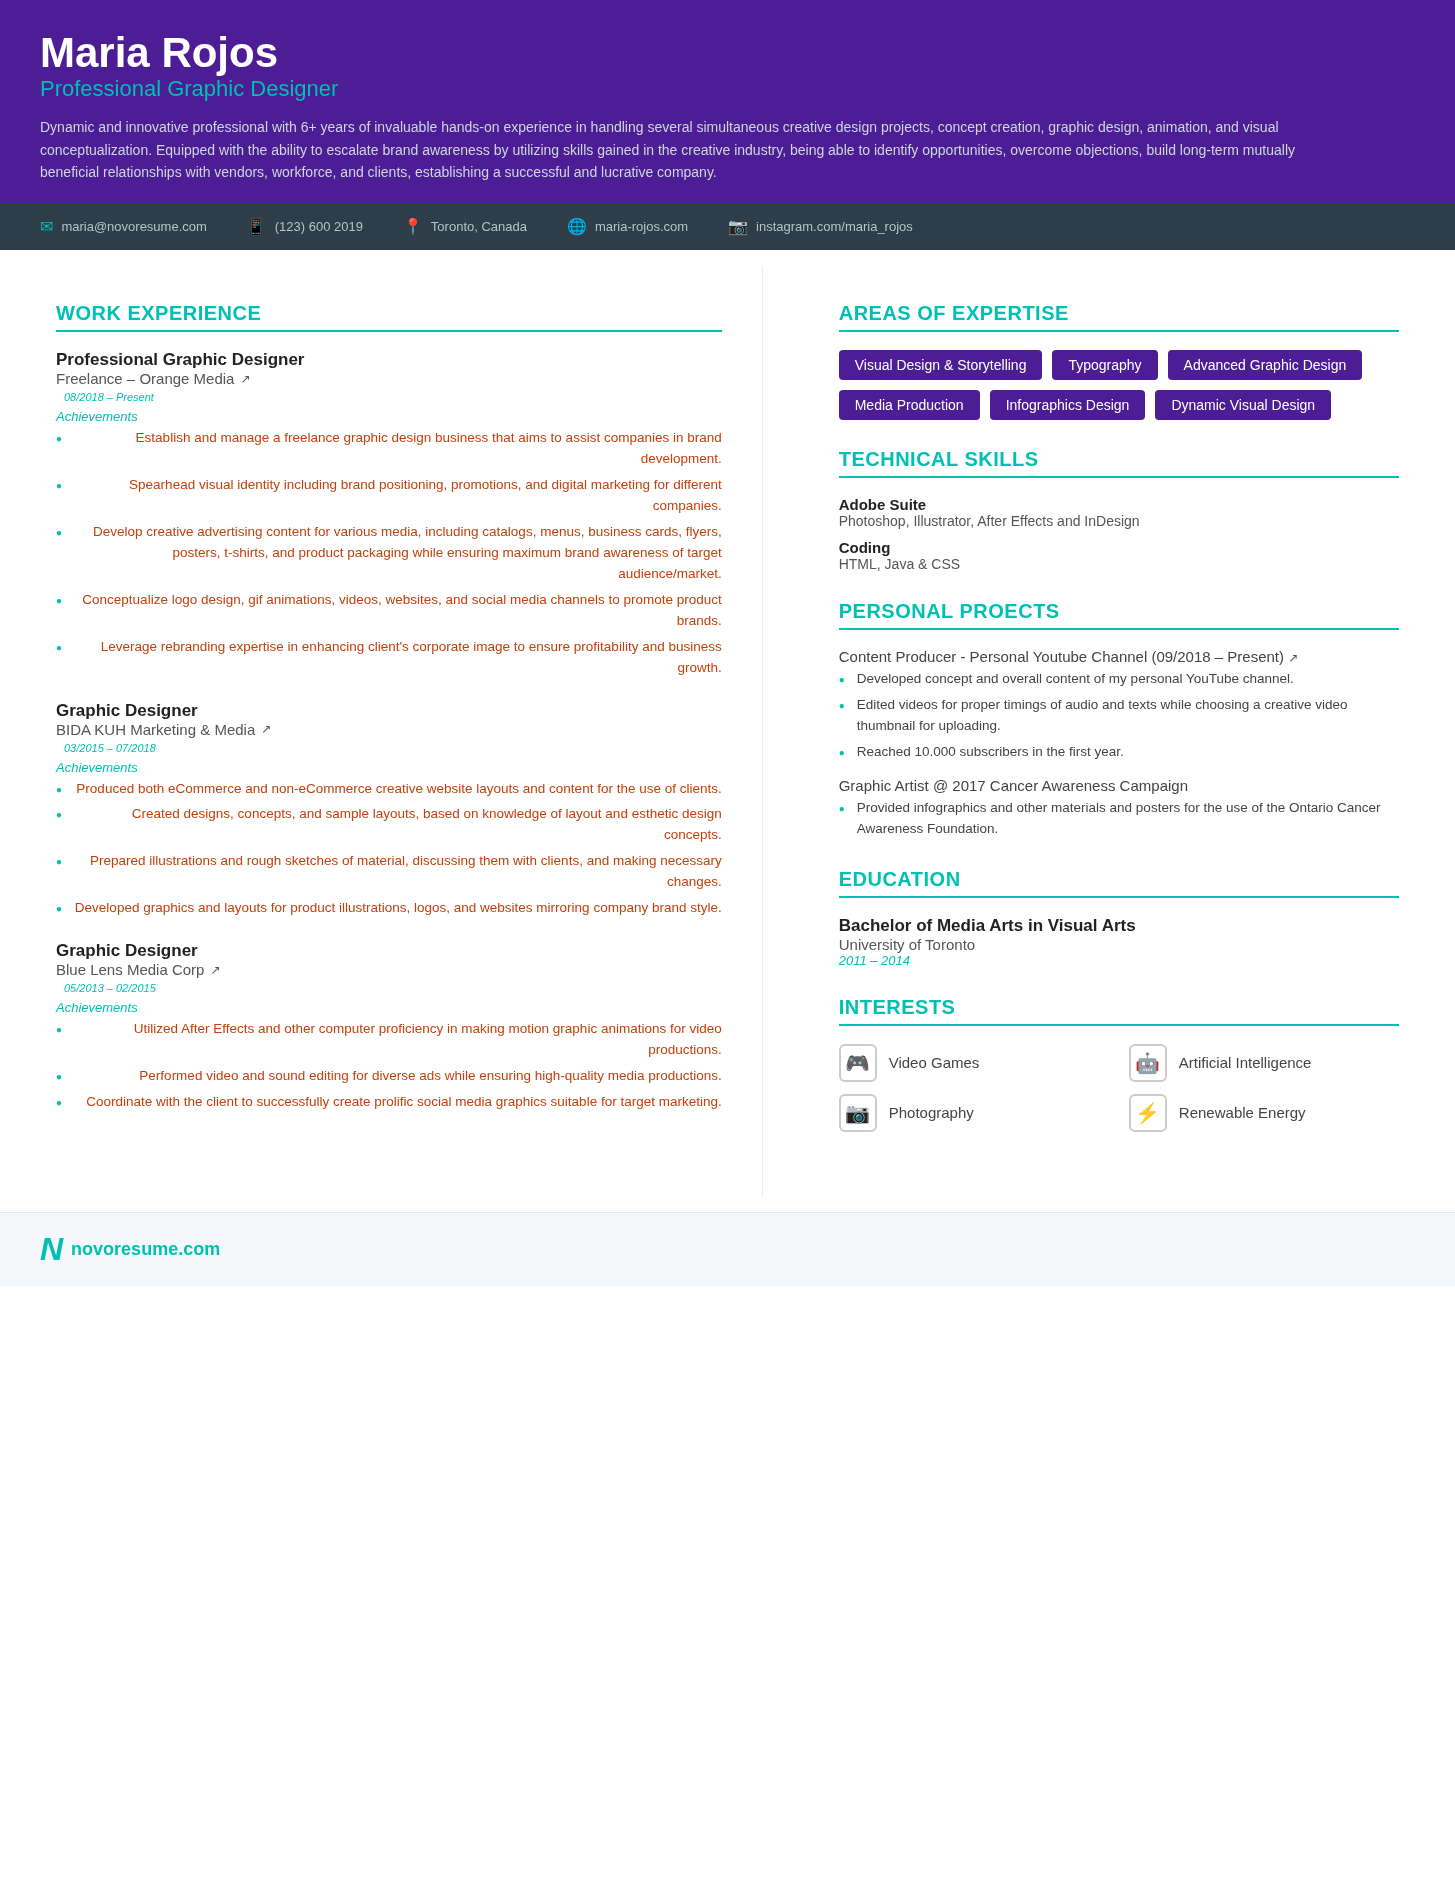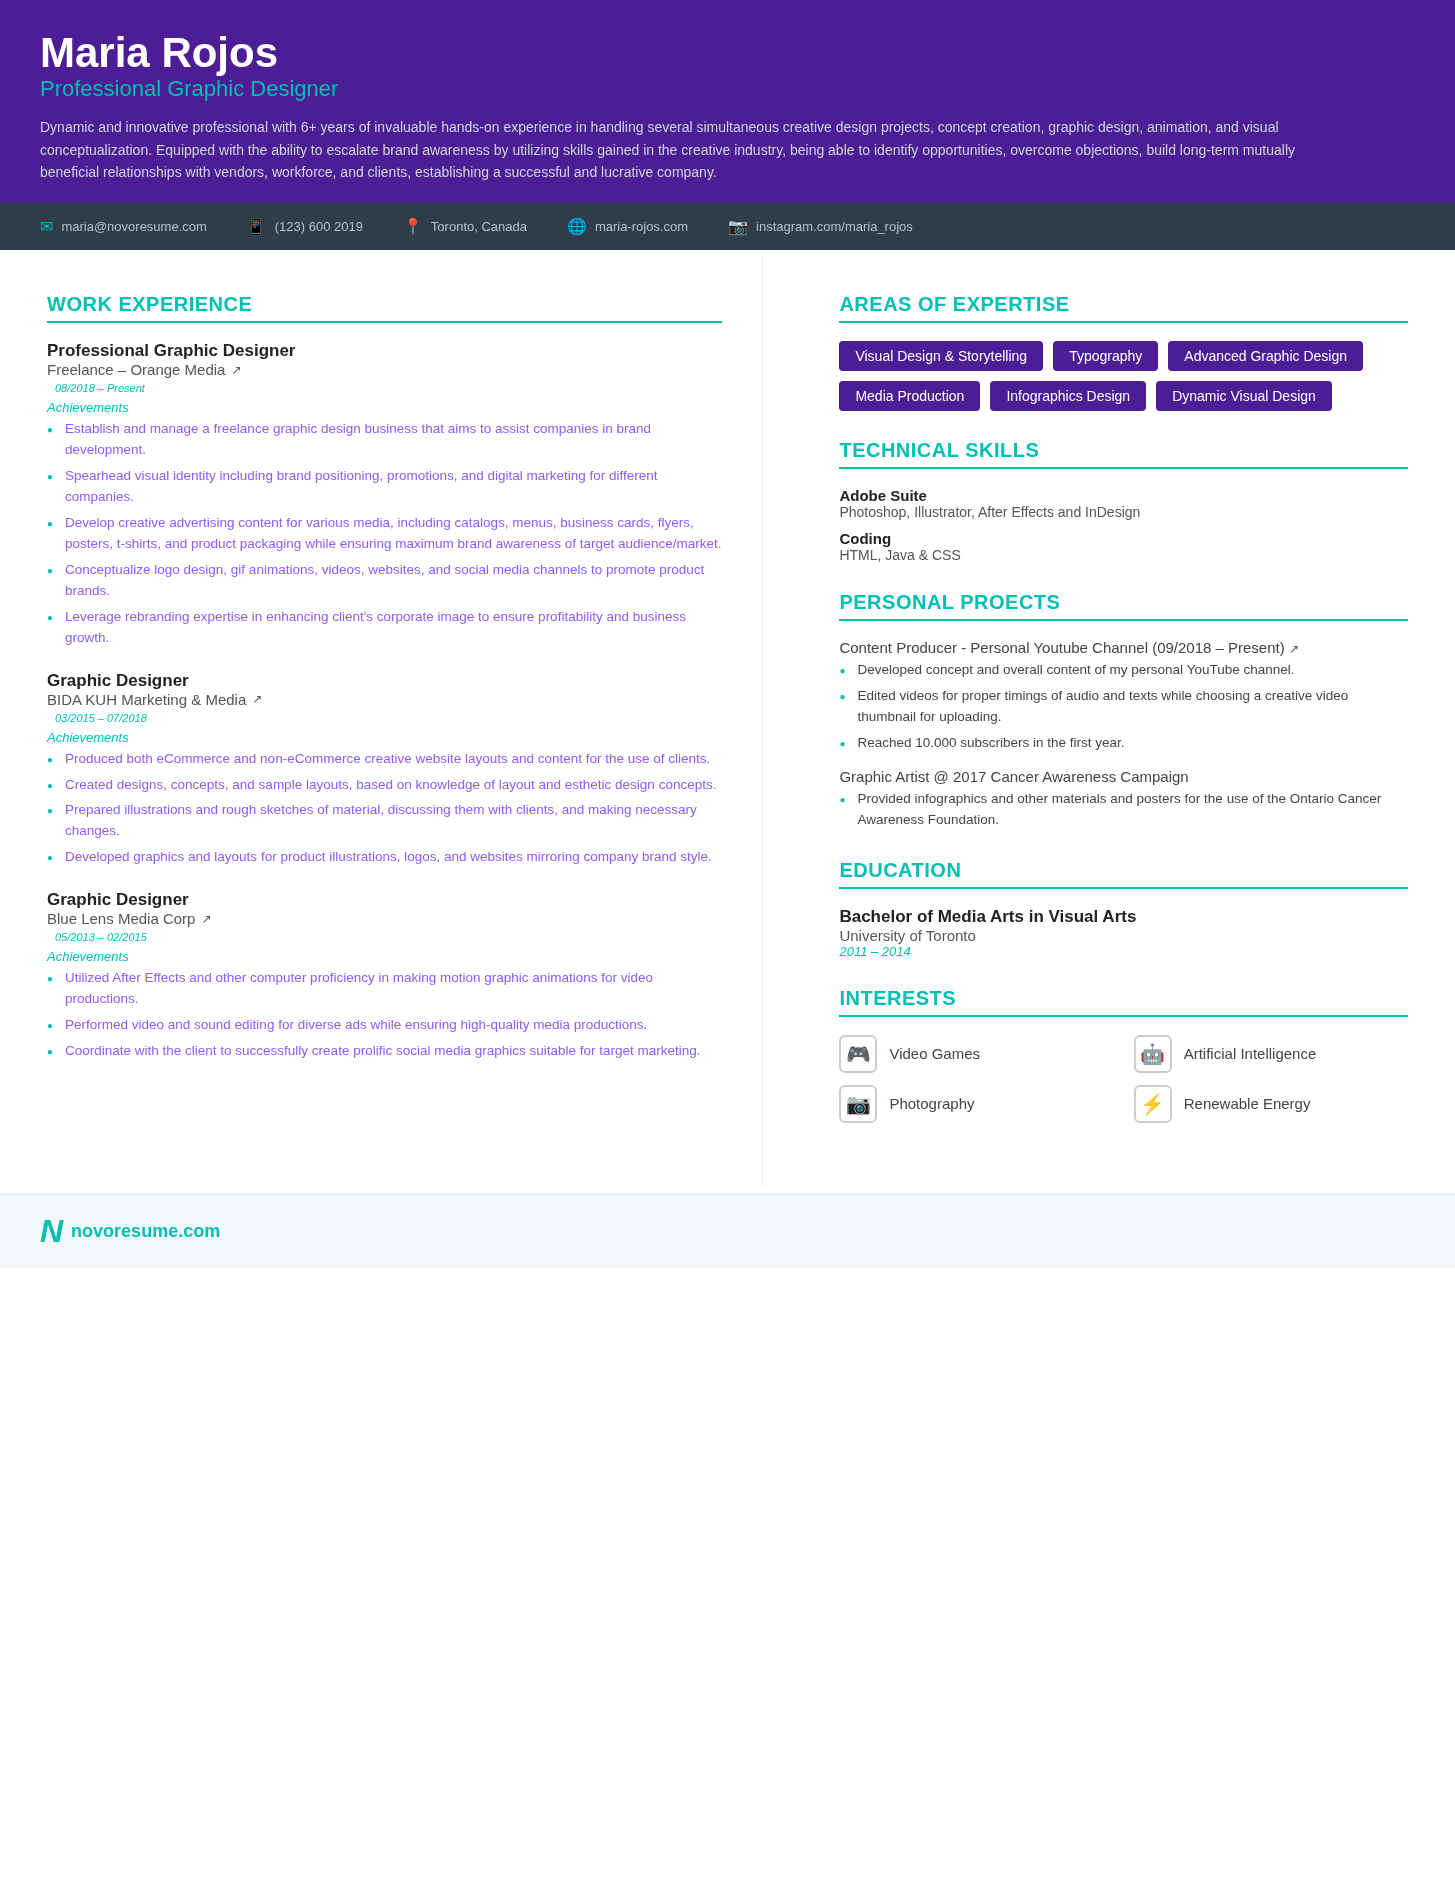--- a/index.html
+++ b/index.html
@@ -53,21 +53,21 @@
       gap: 8px;
     }
     .contact-icon {
       font-size: 16px;
       color: #00bfb3;
     }
 
     
     .main-content {
       display: flex;
-      padding: 7px;
+      padding: 16px;
       gap: 40px;
     }
     .left-col {
       width: 54%;
       padding: 36px 40px 36px 40px;
       border-right: 1px solid #e8edf0;
     }
     .right-col {
       width: 46%;
       padding: 36px 40px 36px 36px;
@@ -110,25 +110,26 @@
       color: #00bfb3;
       font-style: italic;
       margin-bottom: 4px;
     }
     .job-bullets {
       list-style: none;
       padding-left: 0;
     }
     .job-bullets li {
       font-size: 13.5px;
-      color: #8b5cf6;
+      color: #c2410c;
       line-height: 1.55;
       padding-left: 18px;
       position: relative;
       margin-bottom: 5px;
+      text-align: right;
     }
     .job-bullets li::before {
       content: '●';
       color: #00bfb3;
       position: absolute;
       left: 0;
       font-size: 10px;
       top: 3px;
     }
     .job-block {

